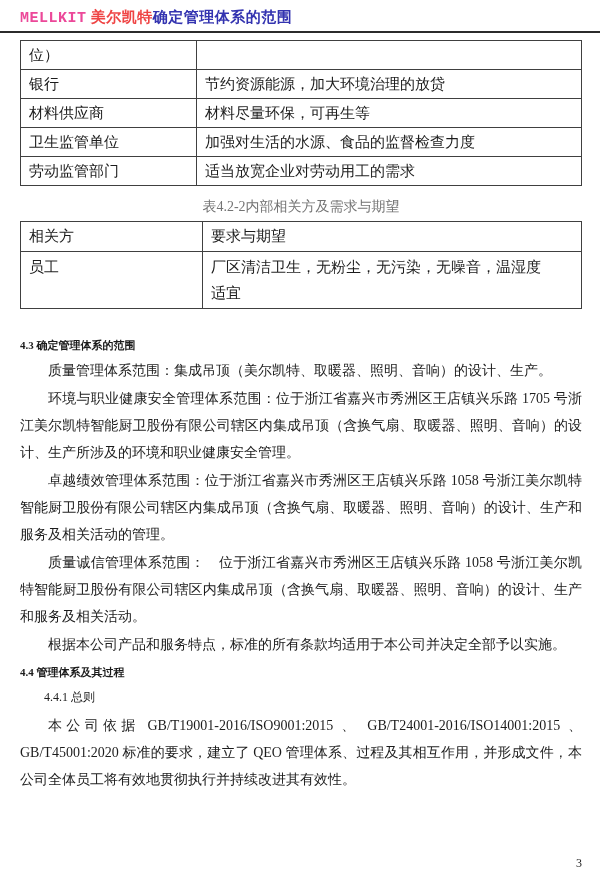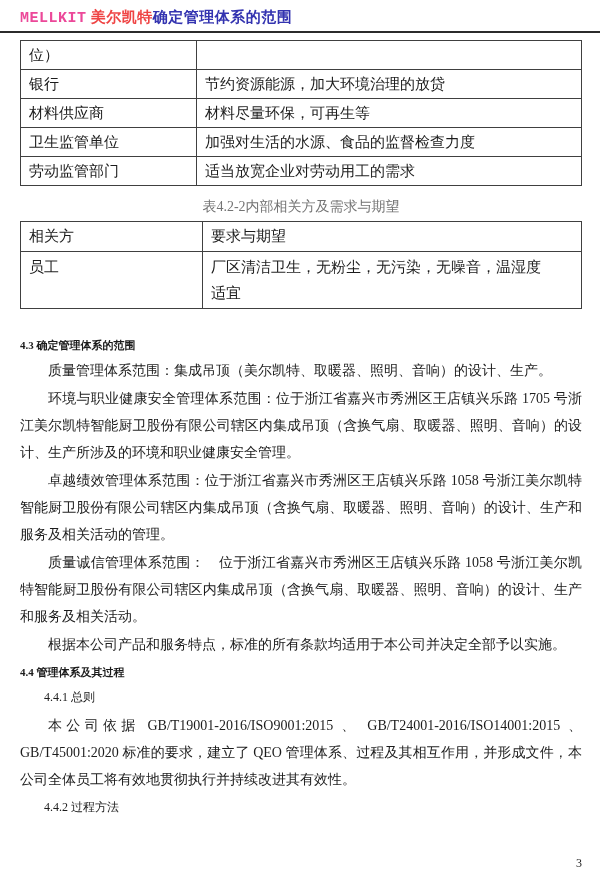--- a/index.html
+++ b/index.html
@@ -142,19 +142,18 @@
     <div class="h-major">4.3 确定管理体系的范围</div>
     <p class="body">质量管理体系范围：集成吊顶（美尔凯特、取暖器、照明、音响）的设计、生产。</p>
     <p class="body">环境与职业健康安全管理体系范围：位于浙江省嘉兴市秀洲区王店镇兴乐路 1705 号浙江美尔凯特智能厨卫股份有限公司辖区内集成吊顶（含换气扇、取暖器、照明、音响）的设计、生产所涉及的环境和职业健康安全管理。</p>
     <p class="body">卓越绩效管理体系范围：位于浙江省嘉兴市秀洲区王店镇兴乐路 1058 号浙江美尔凯特智能厨卫股份有限公司辖区内集成吊顶（含换气扇、取暖器、照明、音响）的设计、生产和服务及相关活动的管理。</p>
     <p class="body">质量诚信管理体系范围：　位于浙江省嘉兴市秀洲区王店镇兴乐路 1058 号浙江美尔凯特智能厨卫股份有限公司辖区内集成吊顶（含换气扇、取暖器、照明、音响）的设计、生产和服务及相关活动。</p>
     <p class="body">根据本公司产品和服务特点，标准的所有条款均适用于本公司并决定全部予以实施。</p>
 
     <div class="h-major h-44">4.4 管理体系及其过程</div>
     <p class="subhead">4.4.1 总则</p>
     <p class="body">本公司依据 GB/T19001-2016/ISO9001:2015 、 GB/T24001-2016/ISO14001:2015 、GB/T45001:2020 标准的要求，建立了 QEO 管理体系、过程及其相互作用，并形成文件，本公司全体员工将有效地贯彻执行并持续改进其有效性。</p>
-    <p class="subhead">4.4.2 过程方法</p>
 
   </div>
 
   <div class="pagenum">3</div>
 
 </div>
 
 </body></html>

